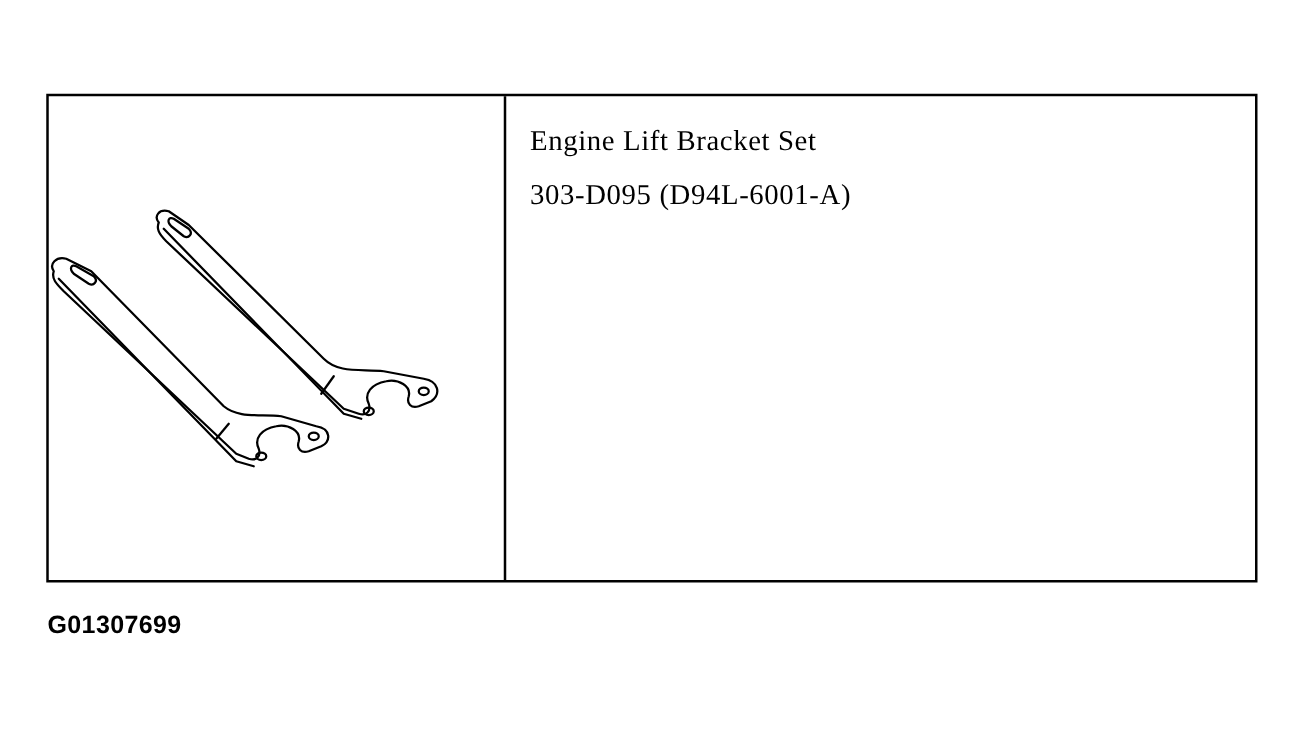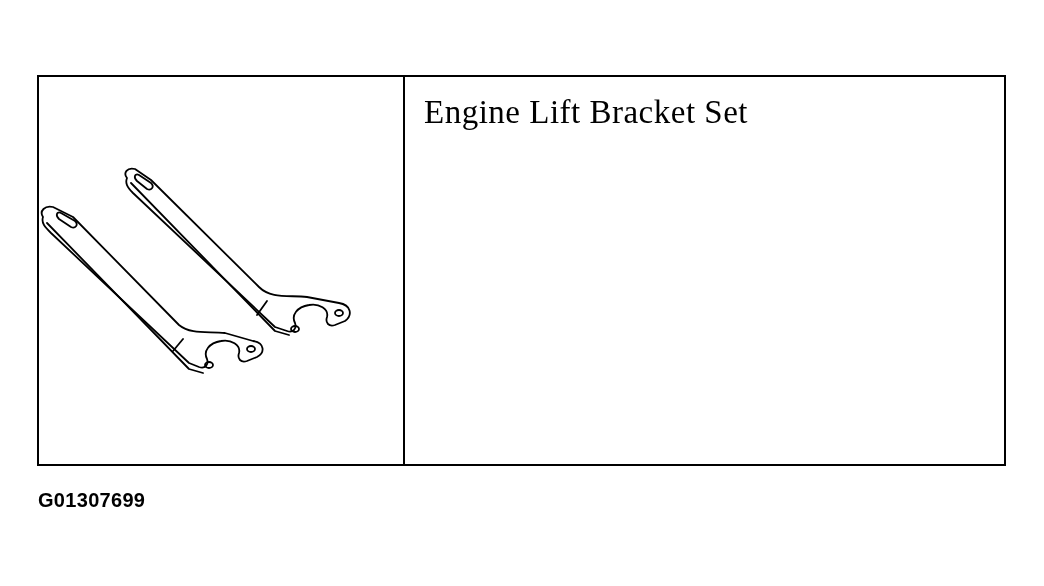--- a/index.html
+++ b/index.html
@@ -1,20 +1,20 @@
 <!DOCTYPE html>
 <html><head>
 <meta charset="utf-8">
 <style>
   html, body { margin:0; padding:0; background:#fff; }
   body { width:1044px; height:586px; position:relative; overflow:hidden; }
   .frame { position:absolute; left:37px; top:75px; width:965px; height:387px; border:2px solid #000; }
   .divider { position:absolute; left:364px; top:0; width:2px; height:387px; background:#000; }
   .illus { position:absolute; left:0; top:0; width:364px; height:387px; }
-  .title { position:absolute; left:385px; top:14px; font-family:"Liberation Serif","DejaVu Serif",serif; font-size:33px; line-height:43px; color:#000; white-space:nowrap; letter-spacing:0.5px; }
+  .title { position:absolute; left:385px; top:14px; font-family:"Liberation Serif","DejaVu Serif",serif; font-size:23px; line-height:43px; color:#000; white-space:nowrap; letter-spacing:0.5px; }
   .figid { position:absolute; left:38px; top:489px; font-family:"Liberation Sans","DejaVu Sans",sans-serif; font-weight:bold; font-size:20px; color:#000; letter-spacing:0.3px; }
 </style>
 </head>
 <body>
 
 <div class="frame">
   <div class="illus">
     <svg width="364" height="387" viewBox="0 0 364 387" fill="none" stroke="#000" stroke-width="1.8" stroke-linejoin="round" stroke-linecap="round">
 
       <g>
@@ -32,16 +32,17 @@
         <path d="M22 136 L36 144 C40 148 36 152 32 150 L20 142 C16 138 18 134 22 136 Z"></path>
         <path d="M144 262 L134 274"></path>
         <ellipse cx="212" cy="272" rx="4" ry="3"></ellipse>
         <ellipse cx="170" cy="288" rx="4" ry="3"></ellipse>
       </g>
     </svg>
   </div>
   <div class="divider"></div>
   <div class="title">
     <div>Engine Lift Bracket Set</div>
+    <div>303-D095 (D94L-6001-A)</div>
   </div>
 </div>
 
 <div class="figid">G01307699</div>
 
 </body></html>

